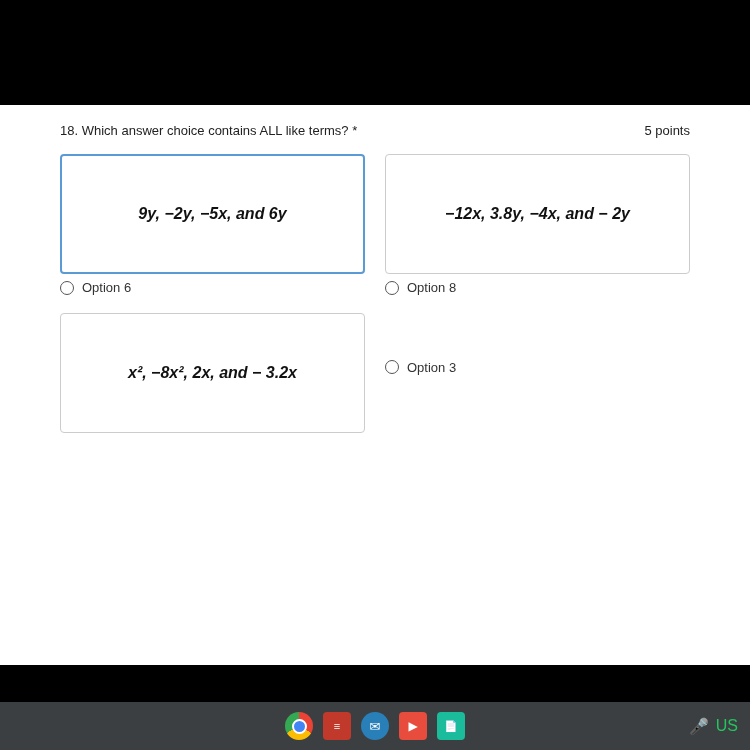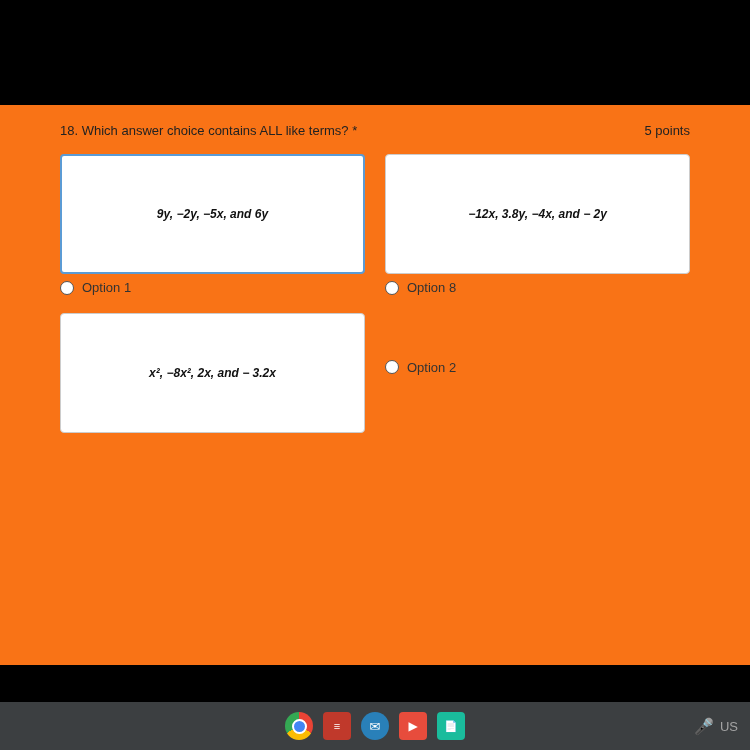--- a/index.html
+++ b/index.html
@@ -9,21 +9,21 @@
       background: #000;
       font-family: Arial, sans-serif;
       overflow: hidden;
     }
     .screen {
       position: absolute;
       top: 105px;
       left: 0;
       width: 750px;
       height: 560px;
-      background: #f97316;
+      background: #ffffff;
       padding: 18px 60px 0 60px;
     }
     .question-header {
       display: flex;
       justify-content: space-between;
       align-items: center;
       margin-bottom: 16px;
     }
     .question-text {
       font-size: 13px;
@@ -50,21 +50,21 @@
       justify-content: center;
       padding: 16px;
       margin-bottom: 6px;
       background: #fff;
     }
     .option-box.selected {
       border-color: #5b9bd5;
       border-width: 2px;
     }
     .option-math {
-      font-size: 12px;
+      font-size: 16px;
       font-weight: bold;
       font-style: italic;
       color: #111;
       text-align: center;
     }
     .option-label-row {
       display: flex;
       align-items: center;
       gap: 8px;
       margin-bottom: 18px;
@@ -103,22 +103,22 @@
       left: 50%;
       transform: translateX(-50%);
     }
     .taskbar-right {
       display: flex;
       align-items: center;
       gap: 6px;
       margin-left: auto;
     }
     .taskbar-right-text {
-      color: #a3a3a3;
-      font-size: 13px;
+      color: #22c55e;
+      font-size: 16px;
     }
     .mic-icon {
       color: #aaa;
       font-size: 16px;
     }
     
     .chrome-icon {
       width: 28px;
       height: 28px;
       border-radius: 50%;
@@ -201,36 +201,36 @@
     <div class="option-box selected">
       <div class="option-math">9<i>y</i>, −2<i>y</i>, −5<i>x</i>, and 6<i>y</i></div>
     </div>
 
     <div class="option-box">
       <div class="option-math">−12<i>x</i>, 3.8<i>y</i>, −4<i>x</i>, and − 2<i>y</i></div>
     </div>
 
     <div class="option-label-row">
       <span class="radio-circle"></span>
-      <span class="option-label-text">Option 1</span>
+      <span class="option-label-text">Option 6</span>
     </div>
 
     <div class="option-label-row">
       <span class="radio-circle"></span>
       <span class="option-label-text">Option 8</span>
     </div>
 
     <div class="option-box">
       <div class="option-math"><i>x</i>², −8<i>x</i>², 2<i>x</i>, and − 3.2<i>x</i></div>
     </div>
 
 
     <div class="option-label-row">
       <span class="radio-circle"></span>
-      <span class="option-label-text">Option 2</span>
+      <span class="option-label-text">Option 3</span>
     </div>
 
   </div>
 </div>
 
 <div class="taskbar">
   <div class="taskbar-center">
     <div class="chrome-icon"></div>
     <div class="tb-icon-red">≡</div>
     <div class="tb-icon-blue">✉</div>

